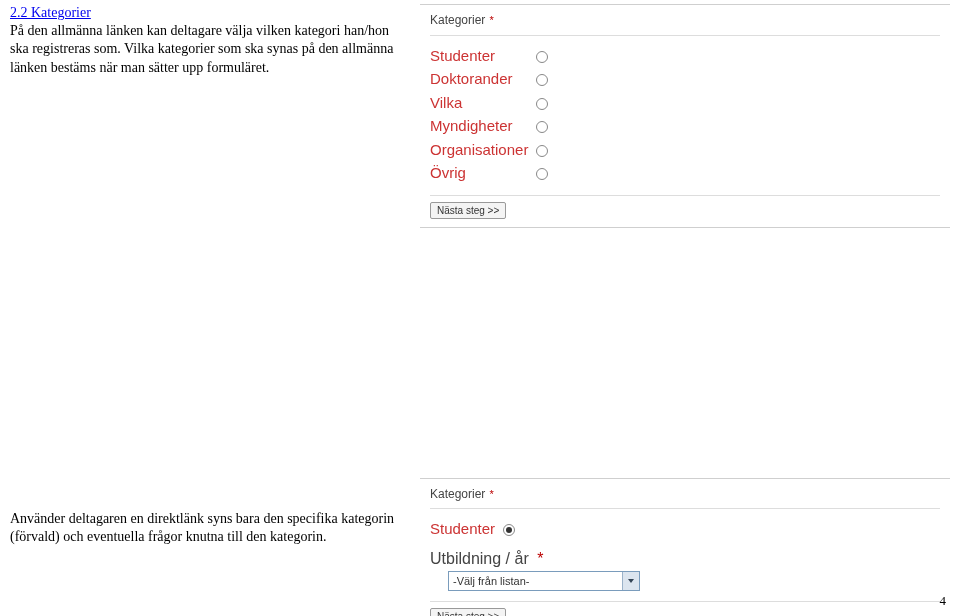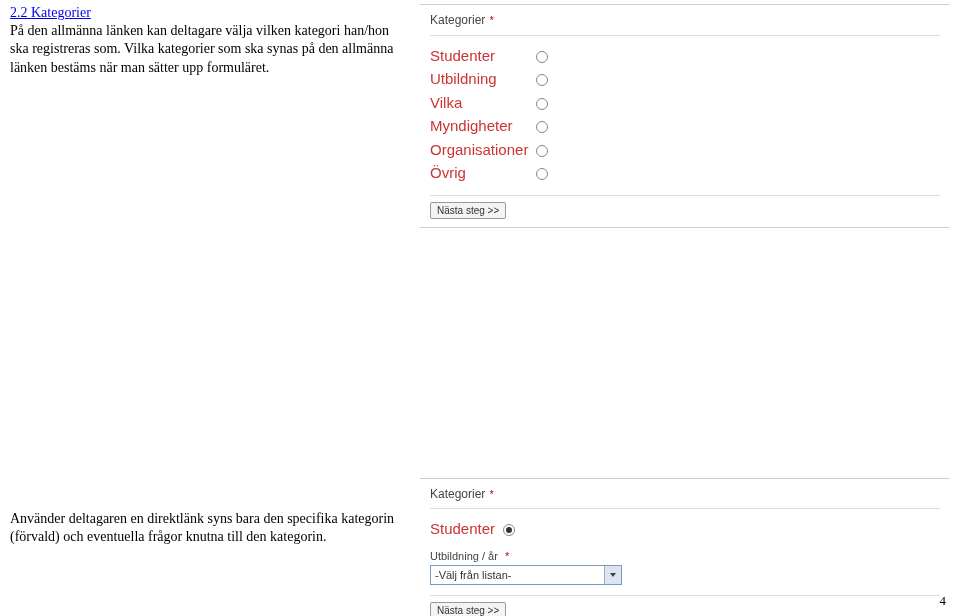--- a/index.html
+++ b/index.html
@@ -73,32 +73,33 @@
     .radio-dot-sel::after {
       content: "";
       position: absolute;
       top: 2px; left: 2px;
       width: 6px; height: 6px;
       border-radius: 50%;
       background: #333;
     }
     .field-label {
       color: #444;
-      font-size: 11px;
+      font-size: 16px;
       margin-top: 8px;
     }
     .select-wrap {
       display: flex;
       align-items: stretch;
       border: 1px solid #7a9cbc;
       width: 190px;
       height: 18px;
       font-size: 11px;
       background: #fff;
       margin-top: 2px;
+      margin-left: 18px;
     }
     .select-wrap .sv {
       flex: 1;
       padding: 2px 4px;
       color: #333;
     }
     .select-wrap .sb {
       width: 16px;
       background: #dce5ef;
       border-left: 1px solid #9bb2c9;
@@ -141,21 +142,21 @@
   <div class="panel">
     <span class="title">Kategorier</span><span class="req">*</span>
     <div class="sep"></div>
     <table class="opts">
       <tbody>
           <tr>
             <td>Studenter</td>
             <td><span class="radio-dot"></span></td>
           </tr>
       <tr>
-            <td>Utbildning</td>
+            <td>Doktorander</td>
             <td><span class="radio-dot"></span></td>
           </tr>
       <tr>
             <td>Vilka</td>
             <td><span class="radio-dot"></span></td>
           </tr>
       <tr>
             <td>Myndigheter</td>
             <td><span class="radio-dot"></span></td>
           </tr>

